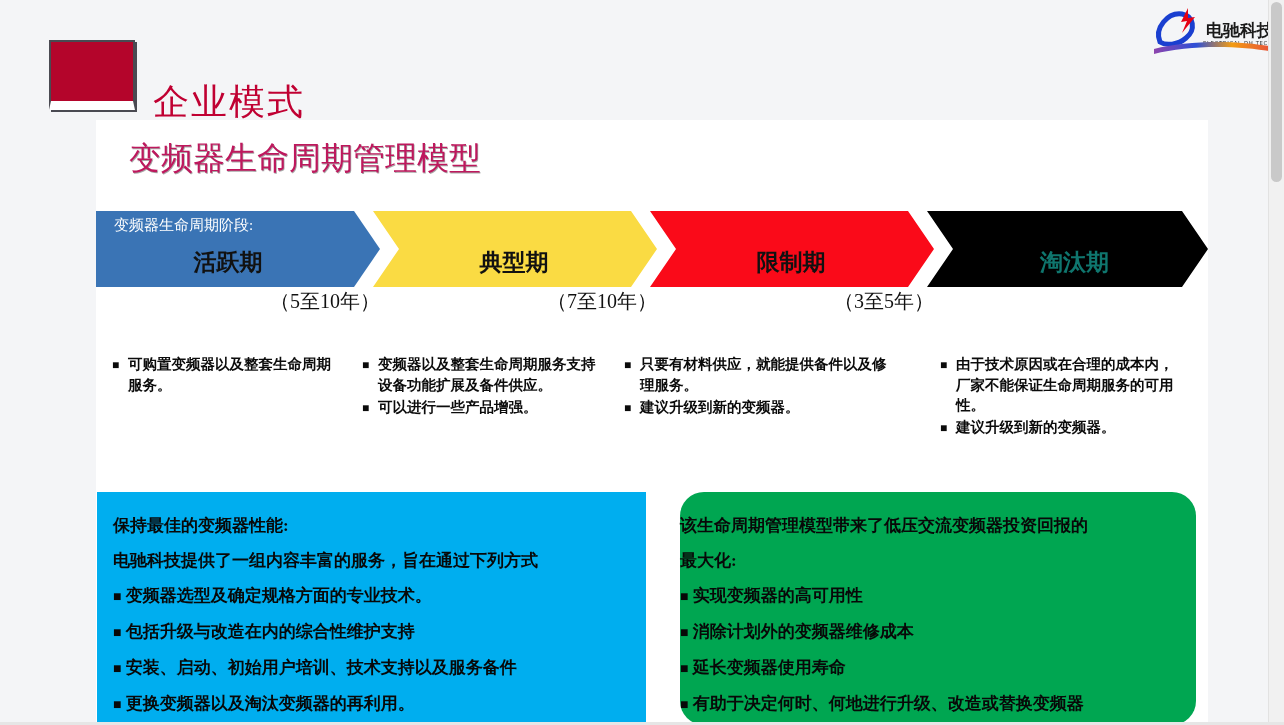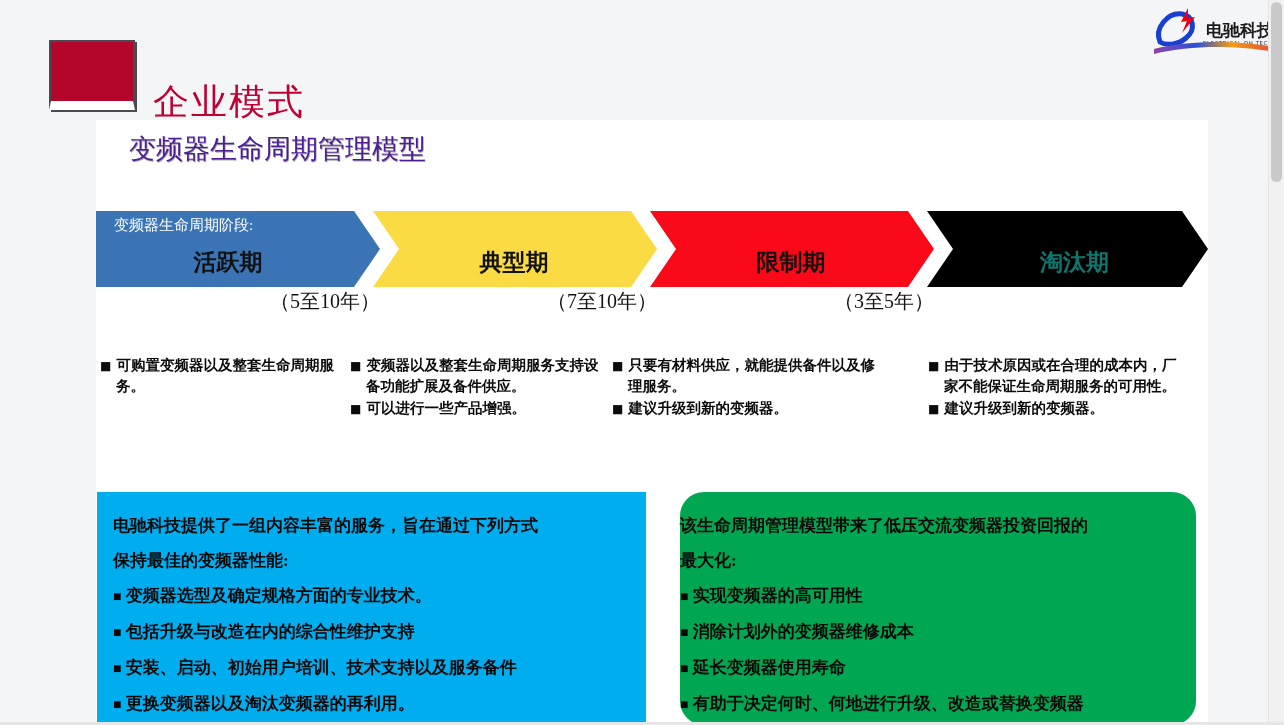--- a/index.html
+++ b/index.html
@@ -24,22 +24,22 @@
     letter-spacing:2px;white-space:nowrap;margin-top:41px;
   }
   
   .logo{position:absolute;right:6px;top:2px;width:130px;height:56px;}
   
   .panel{
     position:absolute;left:96px;top:120px;width:1112px;height:605px;
     background:#ffffff;
   }
   .panel-title{
-    position:absolute;left:33px;top:11px;
-    font-size:27px;color:#4c1d95;white-space:nowrap;
+    position:absolute;left:33px;top:17px;
+    font-size:32px;color:#be185d;white-space:nowrap;
     font-family:"Liberation Serif","DejaVu Serif",serif;
     text-shadow:0.7px 0.7px 0 rgba(0,0,0,0.35);
   }
   
   .band{position:absolute;left:0px;top:91px;width:1112px;height:64px;}
   .chev{position:absolute;top:0;height:76px;width:284px;}
   .chev.c1{left:0px;background:#3a74b5;
     clip-path:polygon(0 0,258px 0,284px 38px,258px 76px,0 76px);}
   .chev.c2{left:277px;background:#fadb43;
     clip-path:polygon(0 0,258px 0,284px 38px,258px 76px,0 76px,26px 38px);}
@@ -68,21 +68,21 @@
   .years.y2{left:277px;}
   .years.y3{left:554px;}
   
   .cols{position:absolute;left:0px;top:235px;width:1112px;height:110px;}
   .col{position:absolute;top:0;font-size:14.5px;line-height:20px;color:#0b0b0b;
     font-family:"DejaVu Sans","Liberation Sans",sans-serif;font-weight:bold;}
   .col.k1{left:0px;width:248px;}
   .col.k2{left:250px;width:260px;}
   .col.k3{left:512px;width:280px;}
   .col.k4{left:828px;width:258px;}
-  .bl{display:block;margin:0 0 2px 4px;text-indent:-16px;padding-left:16px;}
+  .bl{display:block;margin:0 0 2px 16px;text-indent:-16px;padding-left:16px;font-family:Liberation Mono, monospace;}
   .bl .sq{font-size:12px;}
   
   .bluebox{
     position:absolute;left:1px;top:372px;width:549px;height:233px;
     background:#00aeef;box-sizing:border-box;padding:16px 14px 0 16px;
   }
   .greenbox{
     position:absolute;left:584px;top:372px;width:516px;height:233px;
     background:#00a651;box-sizing:border-box;padding:16px 14px 0 0;border-radius:24px;
   }
@@ -162,22 +162,22 @@
       <span class="bl"><span class="sq">■</span> <span>只要有材料供应，就能提供备件以及修理服务。</span></span>
       <span class="bl"><span class="sq">■</span> <span>建议升级到新的变频器。</span></span>
     </div>
     <div class="col k4">
       <span class="bl"><span class="sq">■</span> <span>由于技术原因或在合理的成本内，厂家不能保证生命周期服务的可用性。</span></span>
       <span class="bl"><span class="sq">■</span> <span>建议升级到新的变频器。</span></span>
     </div>
   </div>
 
   <div class="bluebox">
+    <div class="bx-line">保持最佳的变频器性能:</div>
     <div class="bx-line">电驰科技提供了一组内容丰富的服务，旨在通过下列方式</div>
-    <div class="bx-line">保持最佳的变频器性能:</div>
     <div class="bx-line b"><span class="sq">■</span> <span>变频器选型及确定规格方面的专业技术。</span></div>
     <div class="bx-line b"><span class="sq">■</span> <span>包括升级与改造在内的综合性维护支持</span></div>
     <div class="bx-line b"><span class="sq">■</span> <span>安装、启动、初始用户培训、技术支持以及服务备件</span></div>
     <div class="bx-line b"><span class="sq">■</span> <span>更换变频器以及淘汰变频器的再利用。</span></div>
   </div>
 
   <div class="greenbox">
     <div class="bx-line">该生命周期管理模型带来了低压交流变频器投资回报的</div>
     <div class="bx-line">最大化:</div>
     <div class="bx-line b"><span class="sq">■</span> <span>实现变频器的高可用性</span></div>

